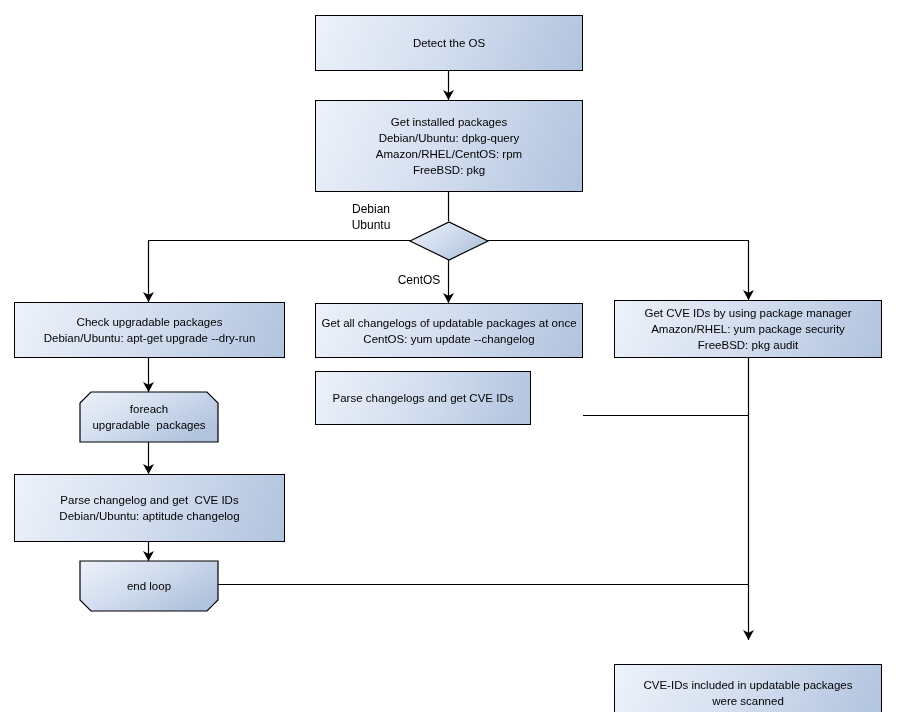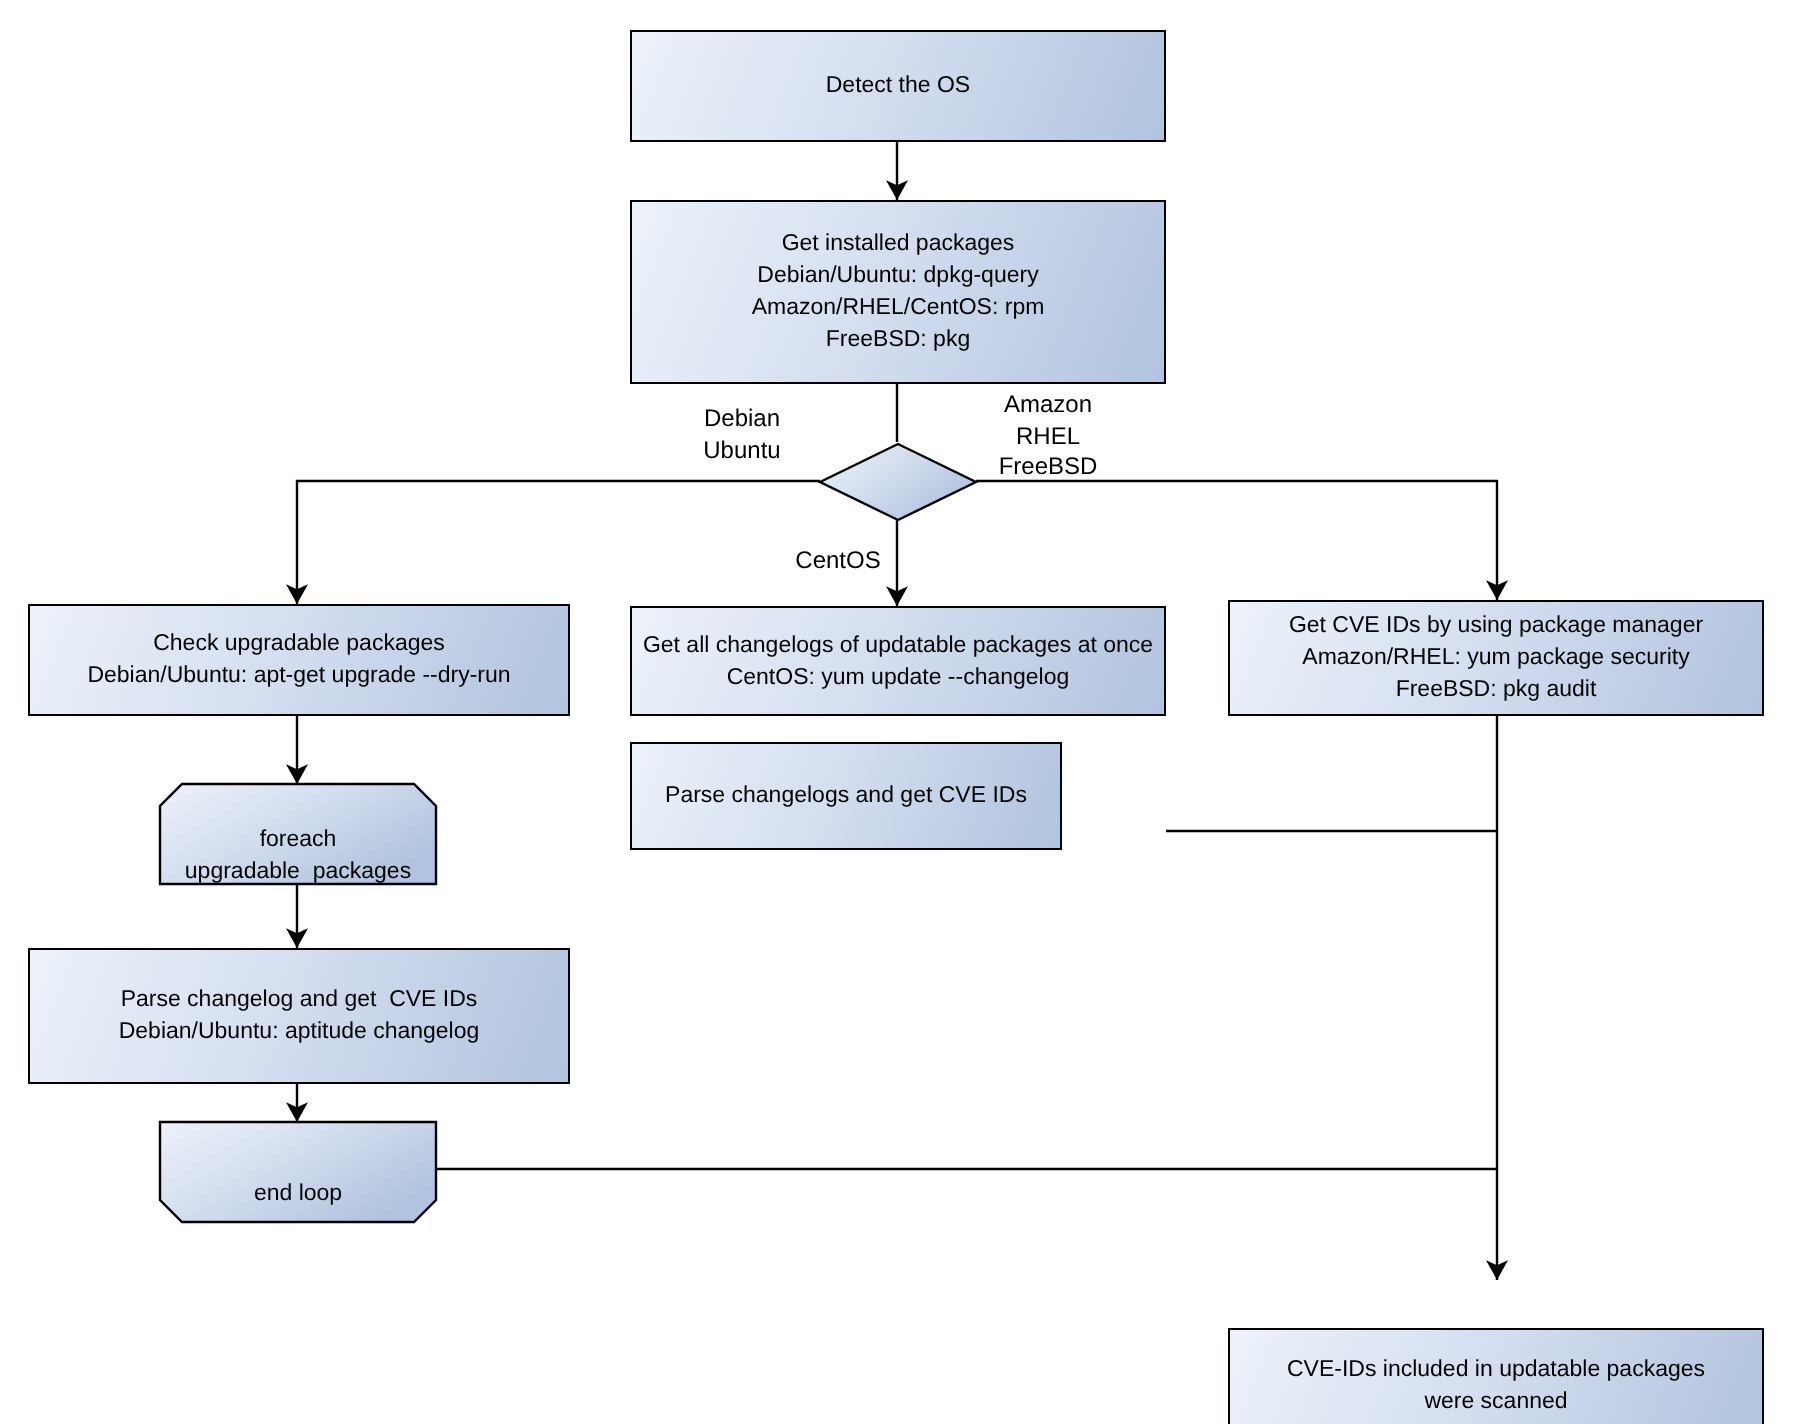--- a/index.html
+++ b/index.html
@@ -21,21 +21,21 @@
     align-items:center;
     justify-content:center;
     text-align:center;
     font-size:11.5px;
     line-height:16px;
   }
   .rect {
     border:1px solid #000;
     background:linear-gradient(112deg, #edf2fa 0%, #d5dff0 45%, #b1c3de 100%);
   }
-  .overlay { background:transparent; border:none;margin-top:11px; }
+  .overlay { background:transparent; border:none; }
   .ln { white-space:pre; }
   .edge-label {
     position:absolute;
     text-align:center;
     font-size:12px;
     line-height:15.5px;
   }
 </style>
 </head>
 <body>
@@ -123,23 +123,18 @@
   <div class="node rect" style="left:614px; top:664px; width:268px; height:57px;">
     <span class="ln">CVE-IDs included in updatable packages</span>
     <span class="ln">were scanned</span>
   </div>
 
   <div class="edge-label" style="left:331px; top:202px; width:80px;">
     <div class="ln">Debian</div>
     <div class="ln">Ubuntu</div>
   </div>
 
-  <div class="edge-label" style="left:484px; top:195px; width:80px;">
-    <div class="ln">Amazon</div>
-    <div class="ln">RHEL</div>
-    <div class="ln">FreeBSD</div>
-  </div>
 
   <div class="edge-label" style="left:389px; top:273px; width:60px;">
     <div class="ln">CentOS</div>
   </div>
 
 </div>
 
 </body></html>

